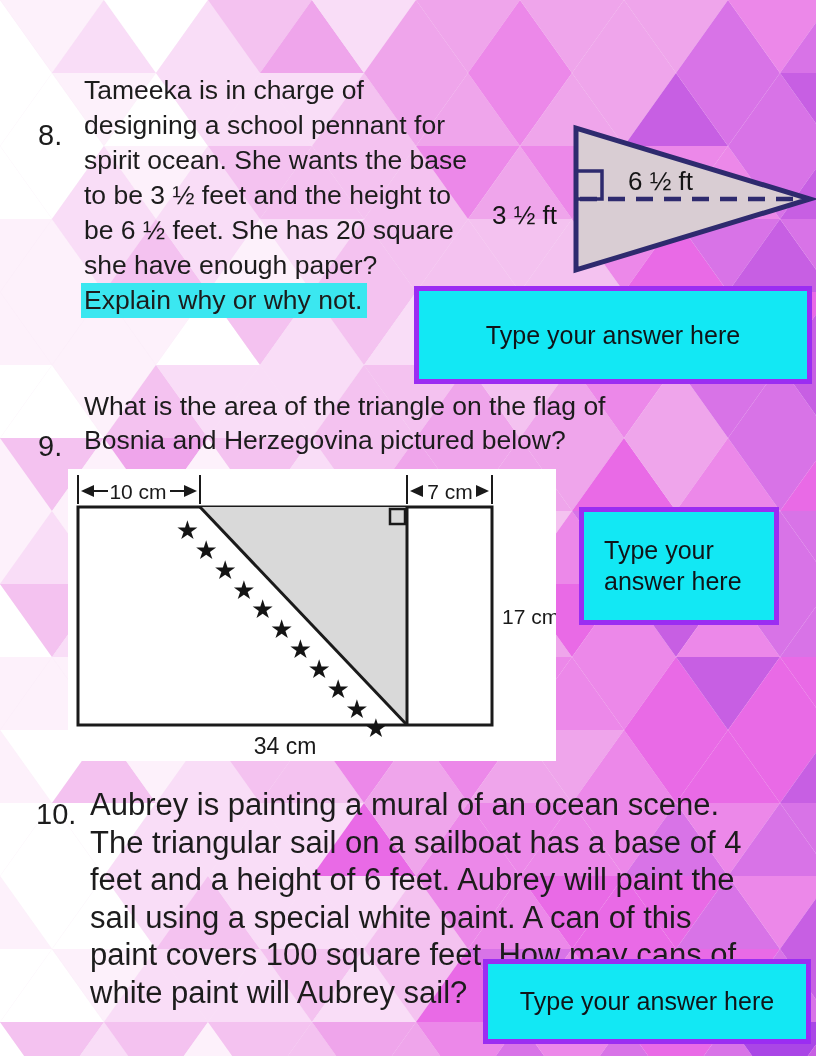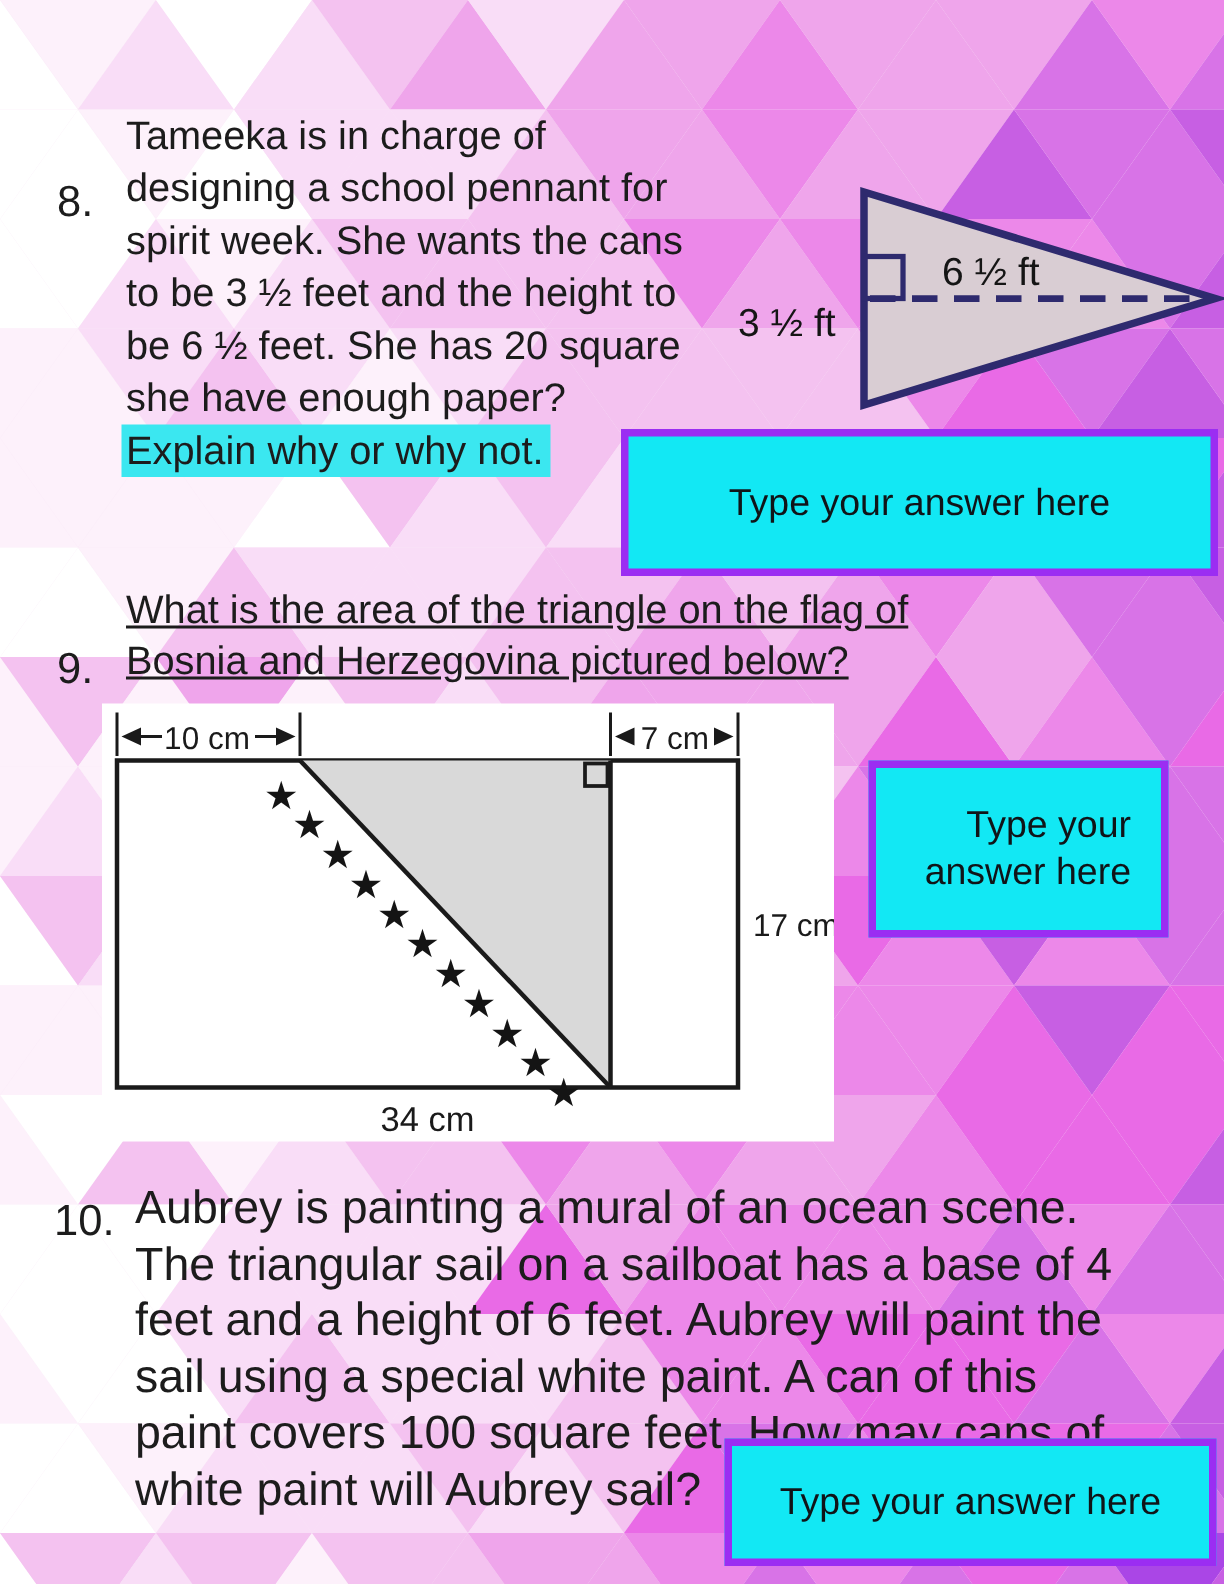--- a/index.html
+++ b/index.html
@@ -5,26 +5,26 @@
   html,body{margin:0;padding:0;background:#fff;}
   .canvas{
     position:relative;width:816px;height:1056px;overflow:hidden;
     font-family:"Liberation Sans",sans-serif;color:#1c1c1c;background:#f9e7f7;
   }
   #bg{position:absolute;left:0;top:0;z-index:0;display:block;}
   .abs{position:absolute;z-index:2;}
   .qnum{font-size:29px;line-height:33px;}
   .qtext .tline{white-space:nowrap;}
   .q8text{font-size:26.5px;line-height:35px;}
-  .q9text{font-size:26.5px;line-height:34px;text-decoration:underline;}
+  .q9text{font-size:26.5px;line-height:34px;}
   .q10text{font-size:31px;line-height:37.5px;}
   .hl{background:var(--highlight-color,#3be7f0);padding:2px 5px 3px 3px;margin-left:-3px;}
   .answer-box{
     box-sizing:border-box;display:flex;align-items:center;justify-content:center;
-    text-align:right;background:var(--answer-box-fill,#12e8f4);
+    text-align:left;background:var(--answer-box-fill,#12e8f4);
     border:5px solid var(--answer-box-border,#9b2df2);
     font-size:25px;line-height:31px;color:#101418;
   }
   .flag-panel{background:#ffffff;z-index:1;}
   .dimtext{font-size:21px;fill:#1a1a1a;}
   .dim34{font-size:23px;fill:#1a1a1a;}
   .flag-star{font-size:26px;font-family:"DejaVu Sans",sans-serif;fill:#141414;}
   .pennant-label{font-size:26px;fill:#151515;font-family:"Liberation Sans",sans-serif;}
 </style>
 </head>
@@ -338,21 +338,21 @@
       <polygon points="780,1095 884,1095 832,1168" fill="#c75fe3"></polygon>
       <polygon points="832,1168 936,1168 884,1095" fill="#e96ae6"></polygon>
     </svg>
 
   <div class="abs qnum" style="left:38px;top:119px;">8.</div>
 
   <div class="abs qtext q8text" style="left:84px;top:73px;width:430px;">
     <div>
         <div class="tline">Tameeka is in charge of</div>
         <div class="tline">designing a school pennant for</div>
-        <div class="tline">spirit week. She wants the cans</div>
+        <div class="tline">spirit ocean. She wants the base</div>
         <div class="tline">to be 3 ½ feet and the height to</div>
         <div class="tline">be 6 ½ feet. She has 20 square</div>
         <div class="tline">she have enough paper?</div>
       </div>
     <div class="tline"><span class="hl">Explain why or why not.</span></div>
   </div>
 
   <svg class="abs" style="left:488px;top:120px;" width="328" height="160" viewBox="0 0 328 160">
     <polygon points="88,8 88,150 322,79" style="fill:var(--pennant-fill,#d9cdd3);stroke:var(--pennant-stroke,#2e2a6e);stroke-width:5;"></polygon>
     <line x1="92" y1="79" x2="318" y2="79" style="stroke:var(--pennant-stroke,#2e2a6e);stroke-width:4.5;" stroke-dasharray="17 11"></line>

